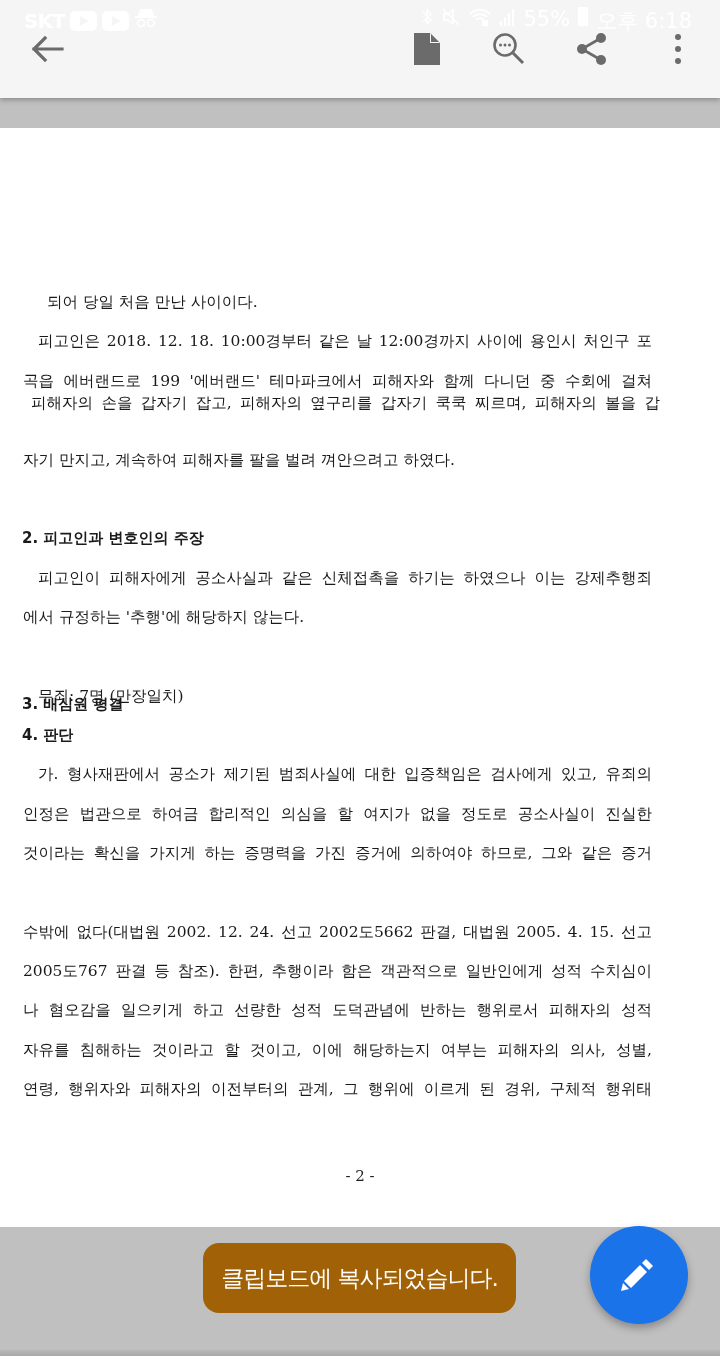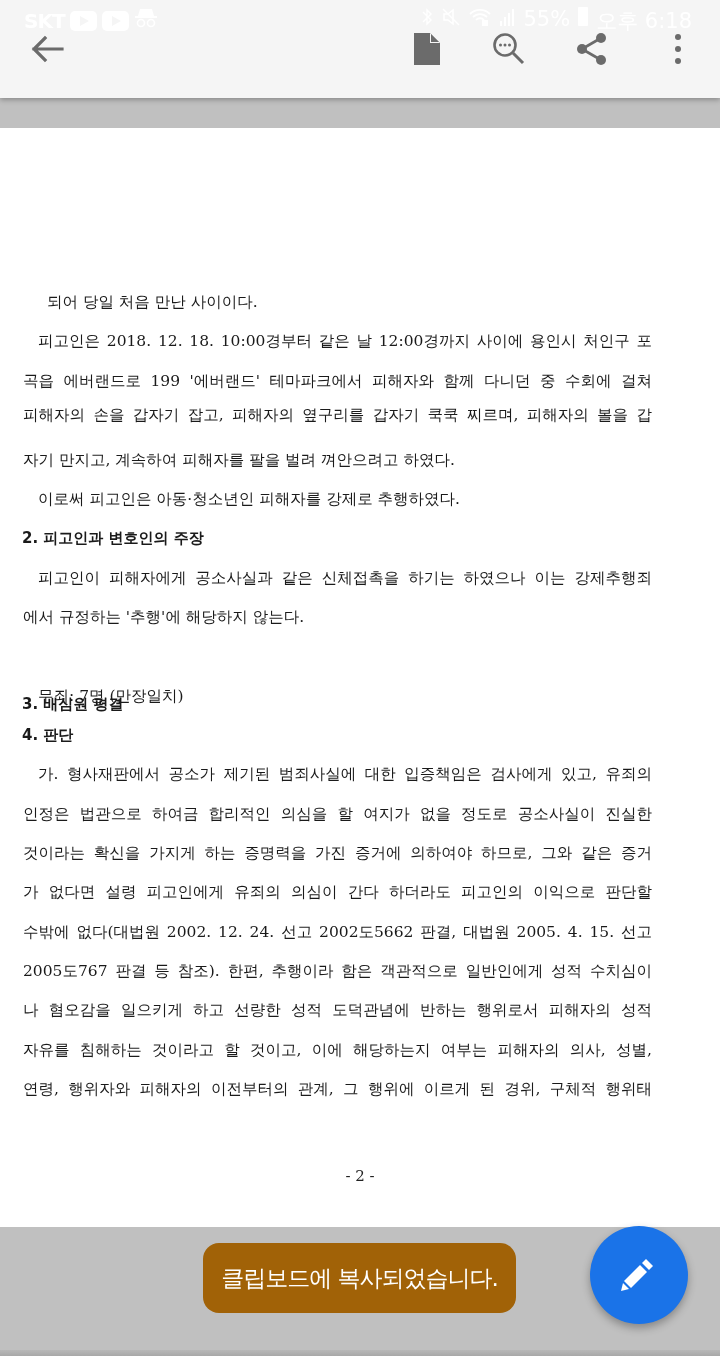--- a/index.html
+++ b/index.html
@@ -152,33 +152,31 @@
         <circle cx="5" cy="16" r="3"></circle>
         <circle cx="5" cy="28" r="3"></circle>
       </svg>
   </div>
 </div>
 
 <div class="page">
   <div class="doc-line last" style="top:164px;margin-left:24px;">되어 당일 처음 만난 사이이다.</div>
   <div class="doc-line indent" style="top:203px;">피고인은 2018. 12. 18. 10:00경부터 같은 날 12:00경까지 사이에 용인시 처인구 포</div>
   <div class="doc-line" style="top:243px;">곡읍 에버랜드로 199 '에버랜드' 테마파크에서 피해자와 함께 다니던 중 수회에 걸쳐</div>
-  <div class="doc-line" style="top:277px;">피해자의 손을 갑자기 잡고, 피해자의 옆구리를 갑자기 쿡쿡 찌르며, 피해자의 볼을 갑</div>
+  <div class="doc-line" style="top:265px;margin-left:8px;">피해자의 손을 갑자기 잡고, 피해자의 옆구리를 갑자기 쿡쿡 찌르며, 피해자의 볼을 갑</div>
   <div class="doc-line last" style="top:322px;">자기 만지고, 계속하여 피해자를 팔을 벌려 껴안으려고 하였다.</div>
-  <div class="doc-line indent last" style="top:361px;">이로써 피고인은 아동·청소년인 피해자를 강제로 추행하였다.</div>
   <div class="doc-line heading" style="top:400px;">2. 피고인과 변호인의 주장</div>
   <div class="doc-line indent" style="top:440px;">피고인이 피해자에게 공소사실과 같은 신체접촉을 하기는 하였으나 이는 강제추행죄</div>
   <div class="doc-line last" style="top:479px;">에서 규정하는 '추행'에 해당하지 않는다.</div>
   <div class="doc-line heading" style="top:518px;margin-top:48px;">3. 배심원 평결</div>
   <div class="doc-line indent last" style="top:558px;">무죄: 7명 (만장일치)</div>
   <div class="doc-line heading" style="top:597px;">4. 판단</div>
   <div class="doc-line indent" style="top:636px;">가. 형사재판에서 공소가 제기된 범죄사실에 대한 입증책임은 검사에게 있고, 유죄의</div>
   <div class="doc-line" style="top:676px;">인정은 법관으로 하여금 합리적인 의심을 할 여지가 없을 정도로 공소사실이 진실한</div>
   <div class="doc-line" style="top:715px;">것이라는 확신을 가지게 하는 증명력을 가진 증거에 의하여야 하므로, 그와 같은 증거</div>
-  <div class="doc-line" style="top:754px;">가 없다면 설령 피고인에게 유죄의 의심이 간다 하더라도 피고인의 이익으로 판단할</div>
   <div class="doc-line" style="top:794px;">수밖에 없다(대법원 2002. 12. 24. 선고 2002도5662 판결, 대법원 2005. 4. 15. 선고</div>
   <div class="doc-line" style="top:833px;">2005도767 판결 등 참조). 한편, 추행이라 함은 객관적으로 일반인에게 성적 수치심이</div>
   <div class="doc-line" style="top:872px;">나 혐오감을 일으키게 하고 선량한 성적 도덕관념에 반하는 행위로서 피해자의 성적</div>
   <div class="doc-line" style="top:912px;">자유를 침해하는 것이라고 할 것이고, 이에 해당하는지 여부는 피해자의 의사, 성별,</div>
   <div class="doc-line" style="top:951px;">연령, 행위자와 피해자의 이전부터의 관계, 그 행위에 이르게 된 경위, 구체적 행위태</div>
 
   <div class="page-number">- 2 -</div>
 </div>
 
 <div class="toast">

